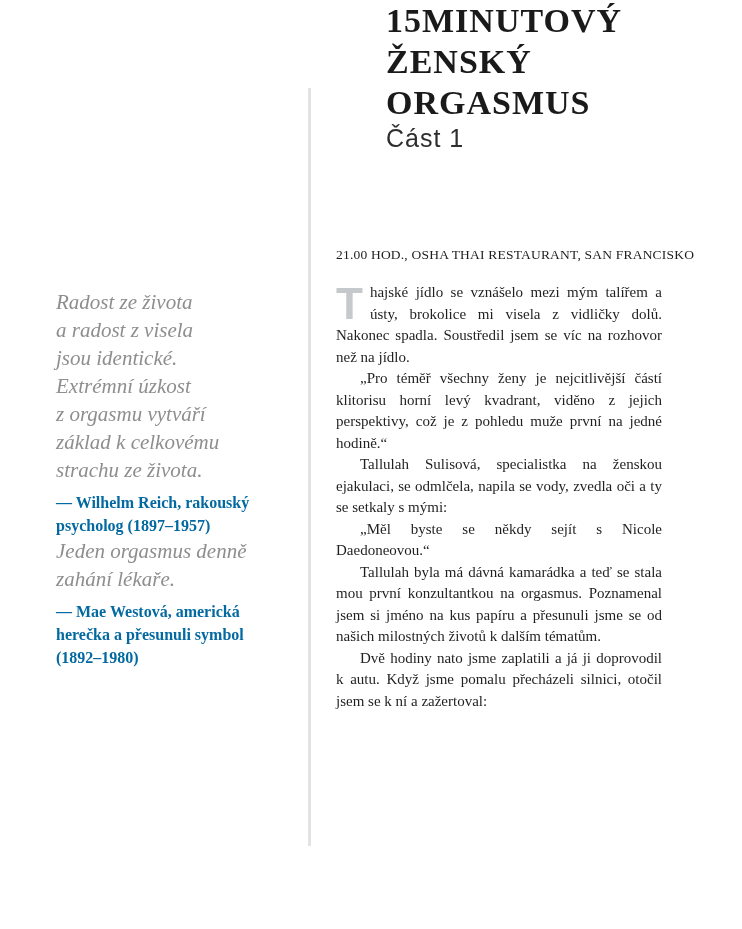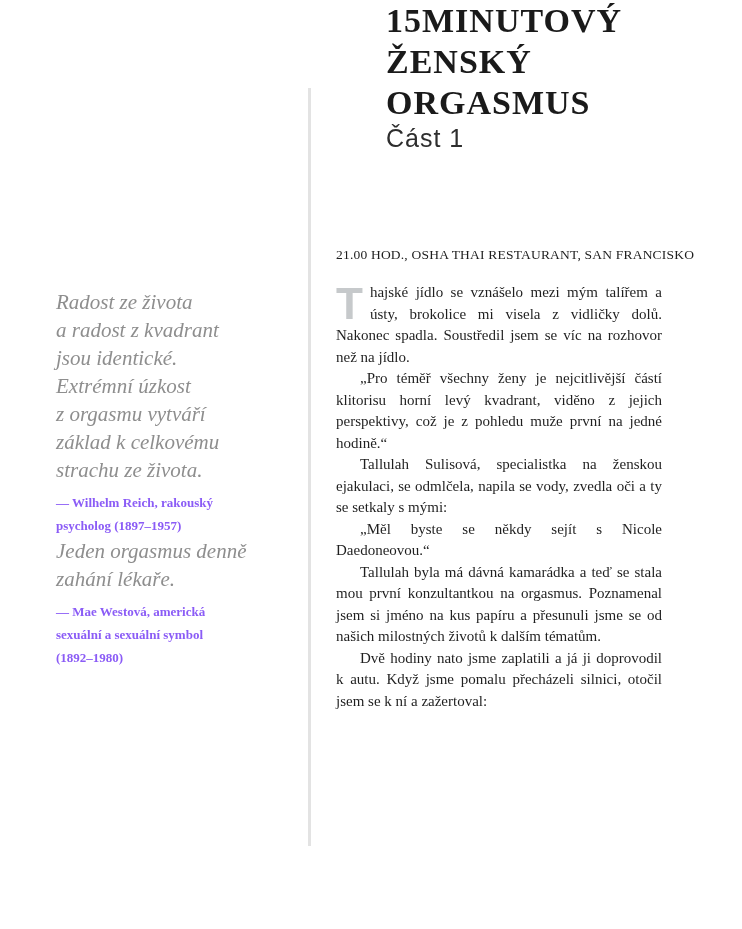--- a/index.html
+++ b/index.html
@@ -27,23 +27,23 @@
   .quote-block + .quote-block{}
   .quote-line{
     font-style:italic;
     font-size:21px;
     line-height:28px;
     color:#8e8e8e;
   }
   .attribution{margin-top:7px;}
   .attribution-line{
     font-weight:bold;
-    font-size:13px;
+    font-size:16px;
     line-height:23px;
-    color:#8b5cf6;
+    color:#0369a1;
   }
   
   .right-col{
     position:absolute;
     left:336px;top:0;
     width:326px;
   }
   .chapter-title{
     margin-left:50px;
     font-weight:700;
@@ -94,38 +94,38 @@
 <body>
 
 <div class="page">
 
   <div class="divider"></div>
 
   <div class="left-col">
 
     <div class="quote-block">
       <div class="quote-line">Radost ze života</div>
-      <div class="quote-line">a radost z kvadrant</div>
+      <div class="quote-line">a radost z visela</div>
       <div class="quote-line">jsou identické.</div>
       <div class="quote-line">Extrémní úzkost</div>
       <div class="quote-line">z orgasmu vytváří</div>
       <div class="quote-line">základ k celkovému</div>
       <div class="quote-line">strachu ze života.</div>
       <div class="attribution">
         <div class="attribution-line">— Wilhelm Reich, rakouský</div>
         <div class="attribution-line">psycholog (1897–1957)</div>
       </div>
     </div>
 
     <div class="quote-block">
       <div class="quote-line">Jeden orgasmus denně</div>
       <div class="quote-line">zahání lékaře.</div>
       <div class="attribution">
         <div class="attribution-line">— Mae Westová, americká</div>
-        <div class="attribution-line">sexuální a sexuální symbol</div>
+        <div class="attribution-line">herečka a přesunuli symbol</div>
         <div class="attribution-line">(1892–1980)</div>
       </div>
     </div>
 
   </div>
 
   <div class="right-col">
 
     <div class="chapter-title">
       <div>15MINUTOVÝ</div>

